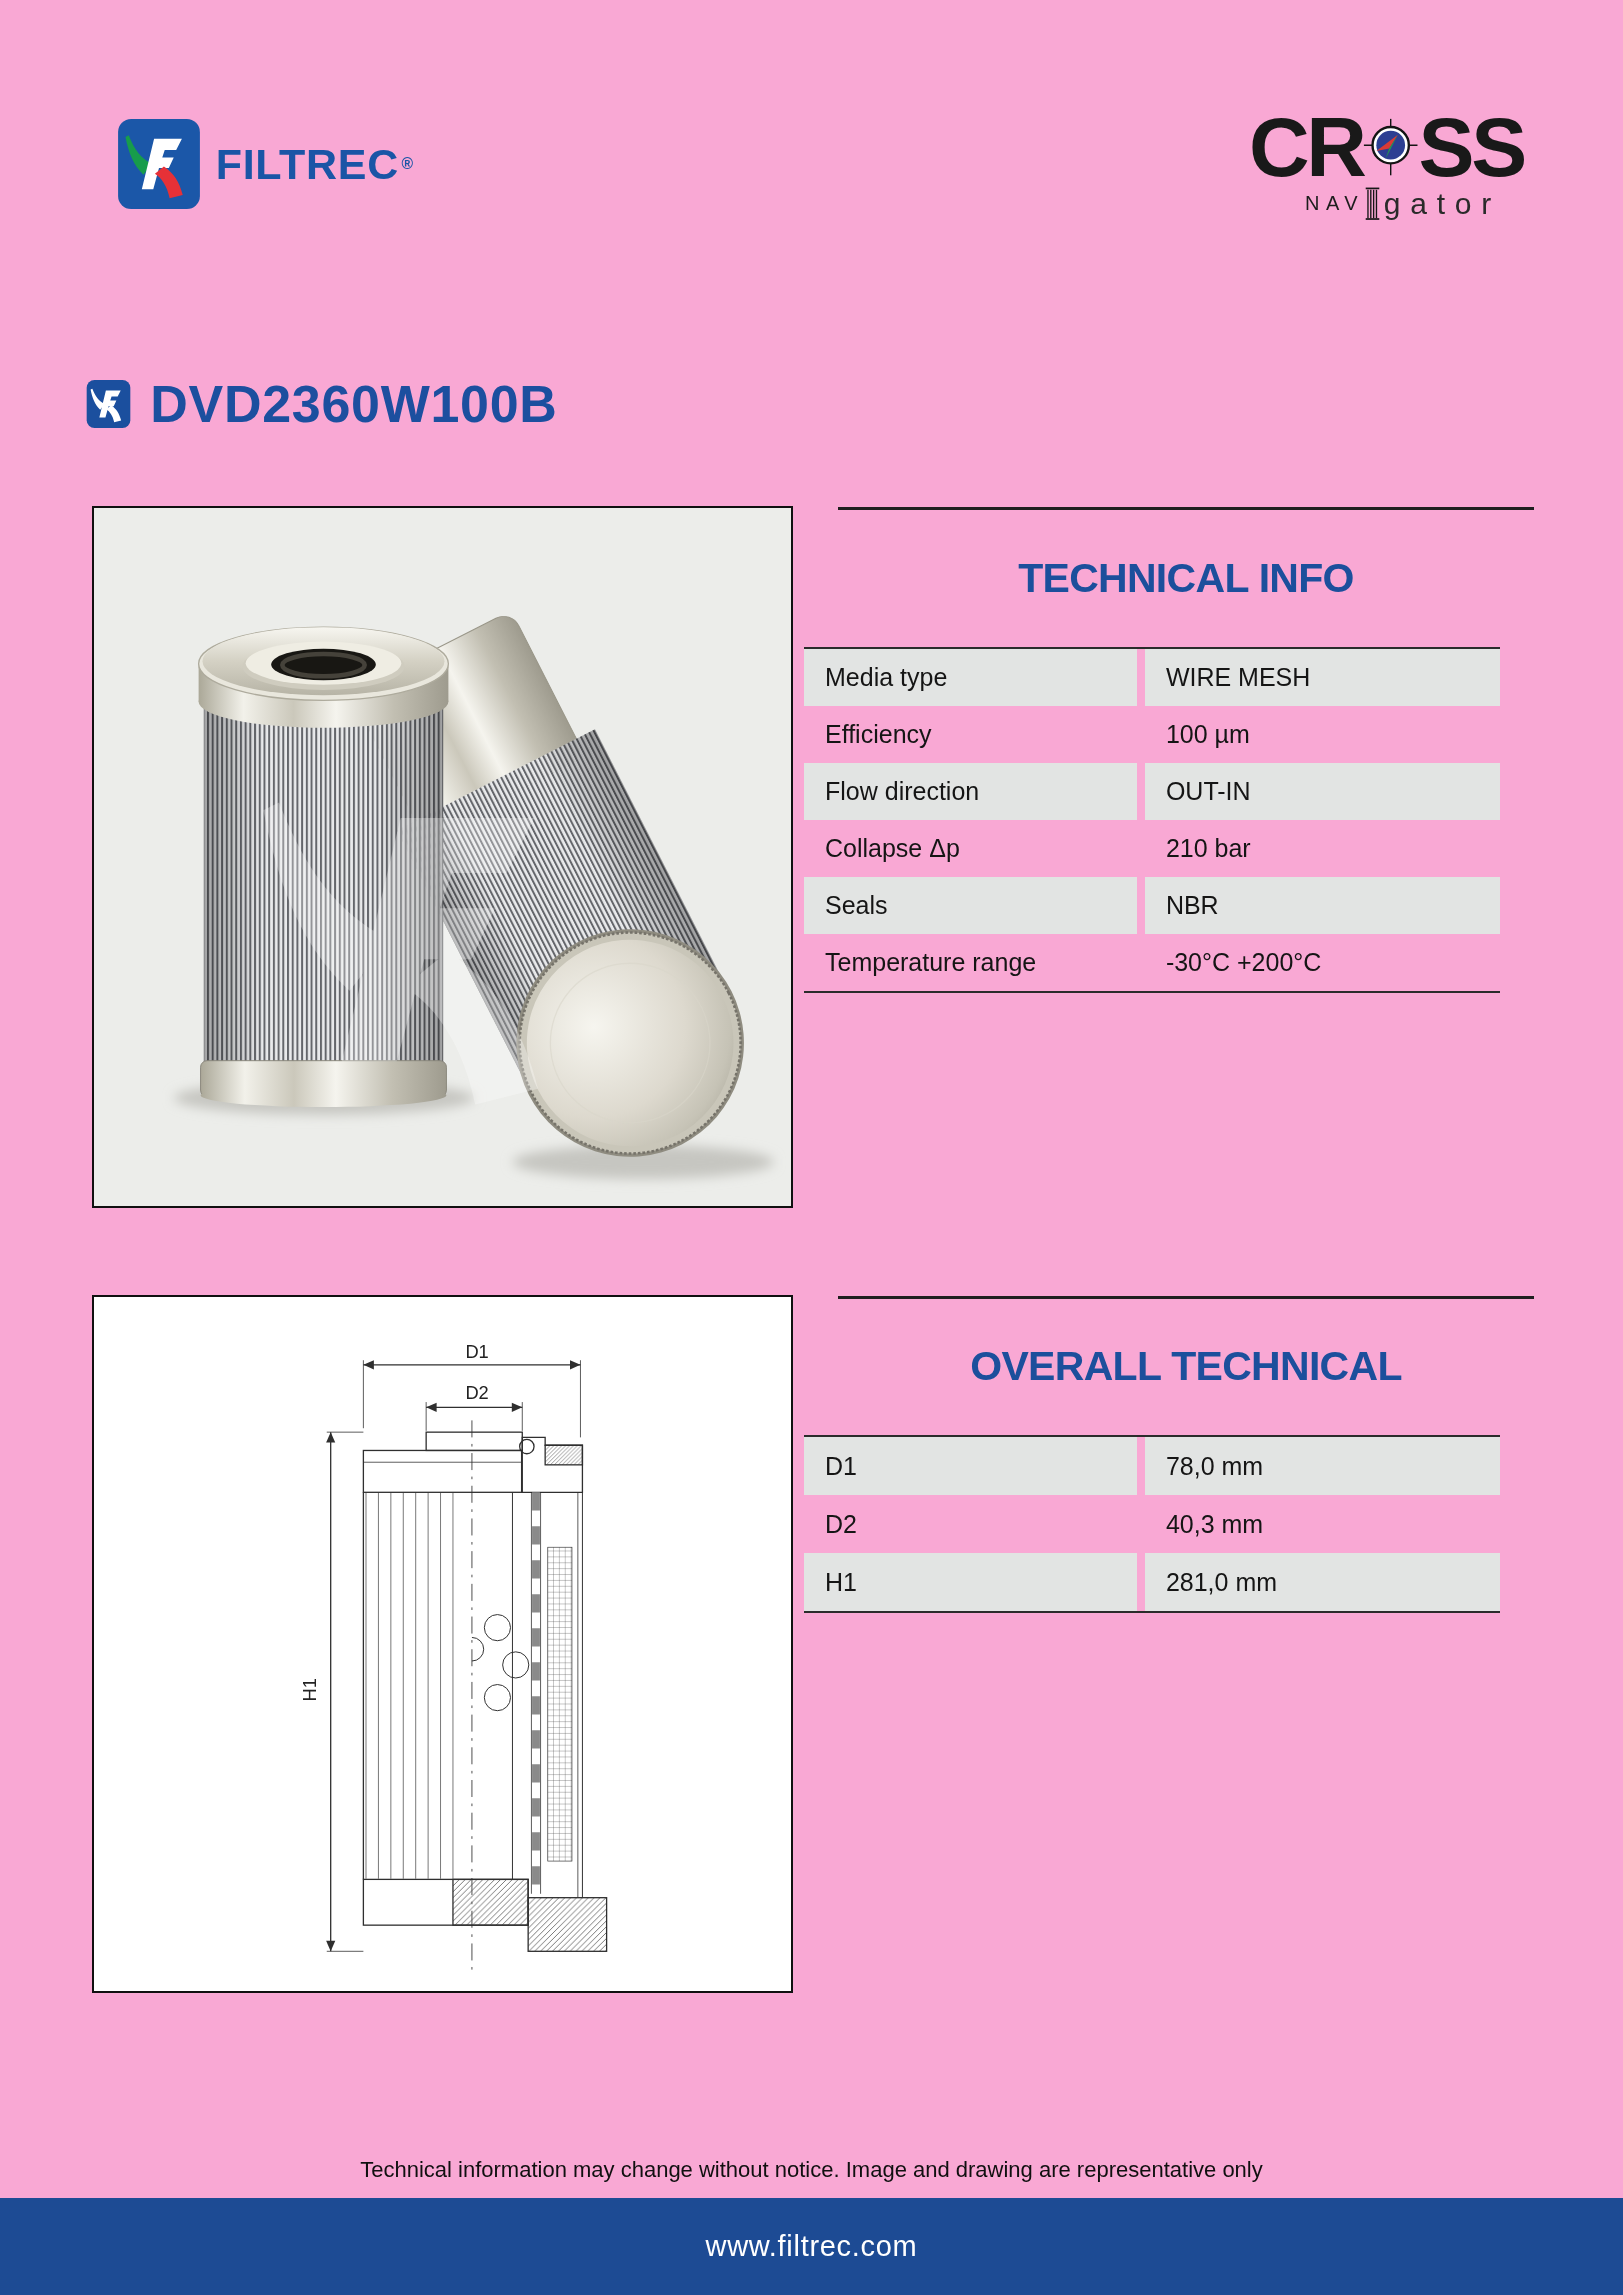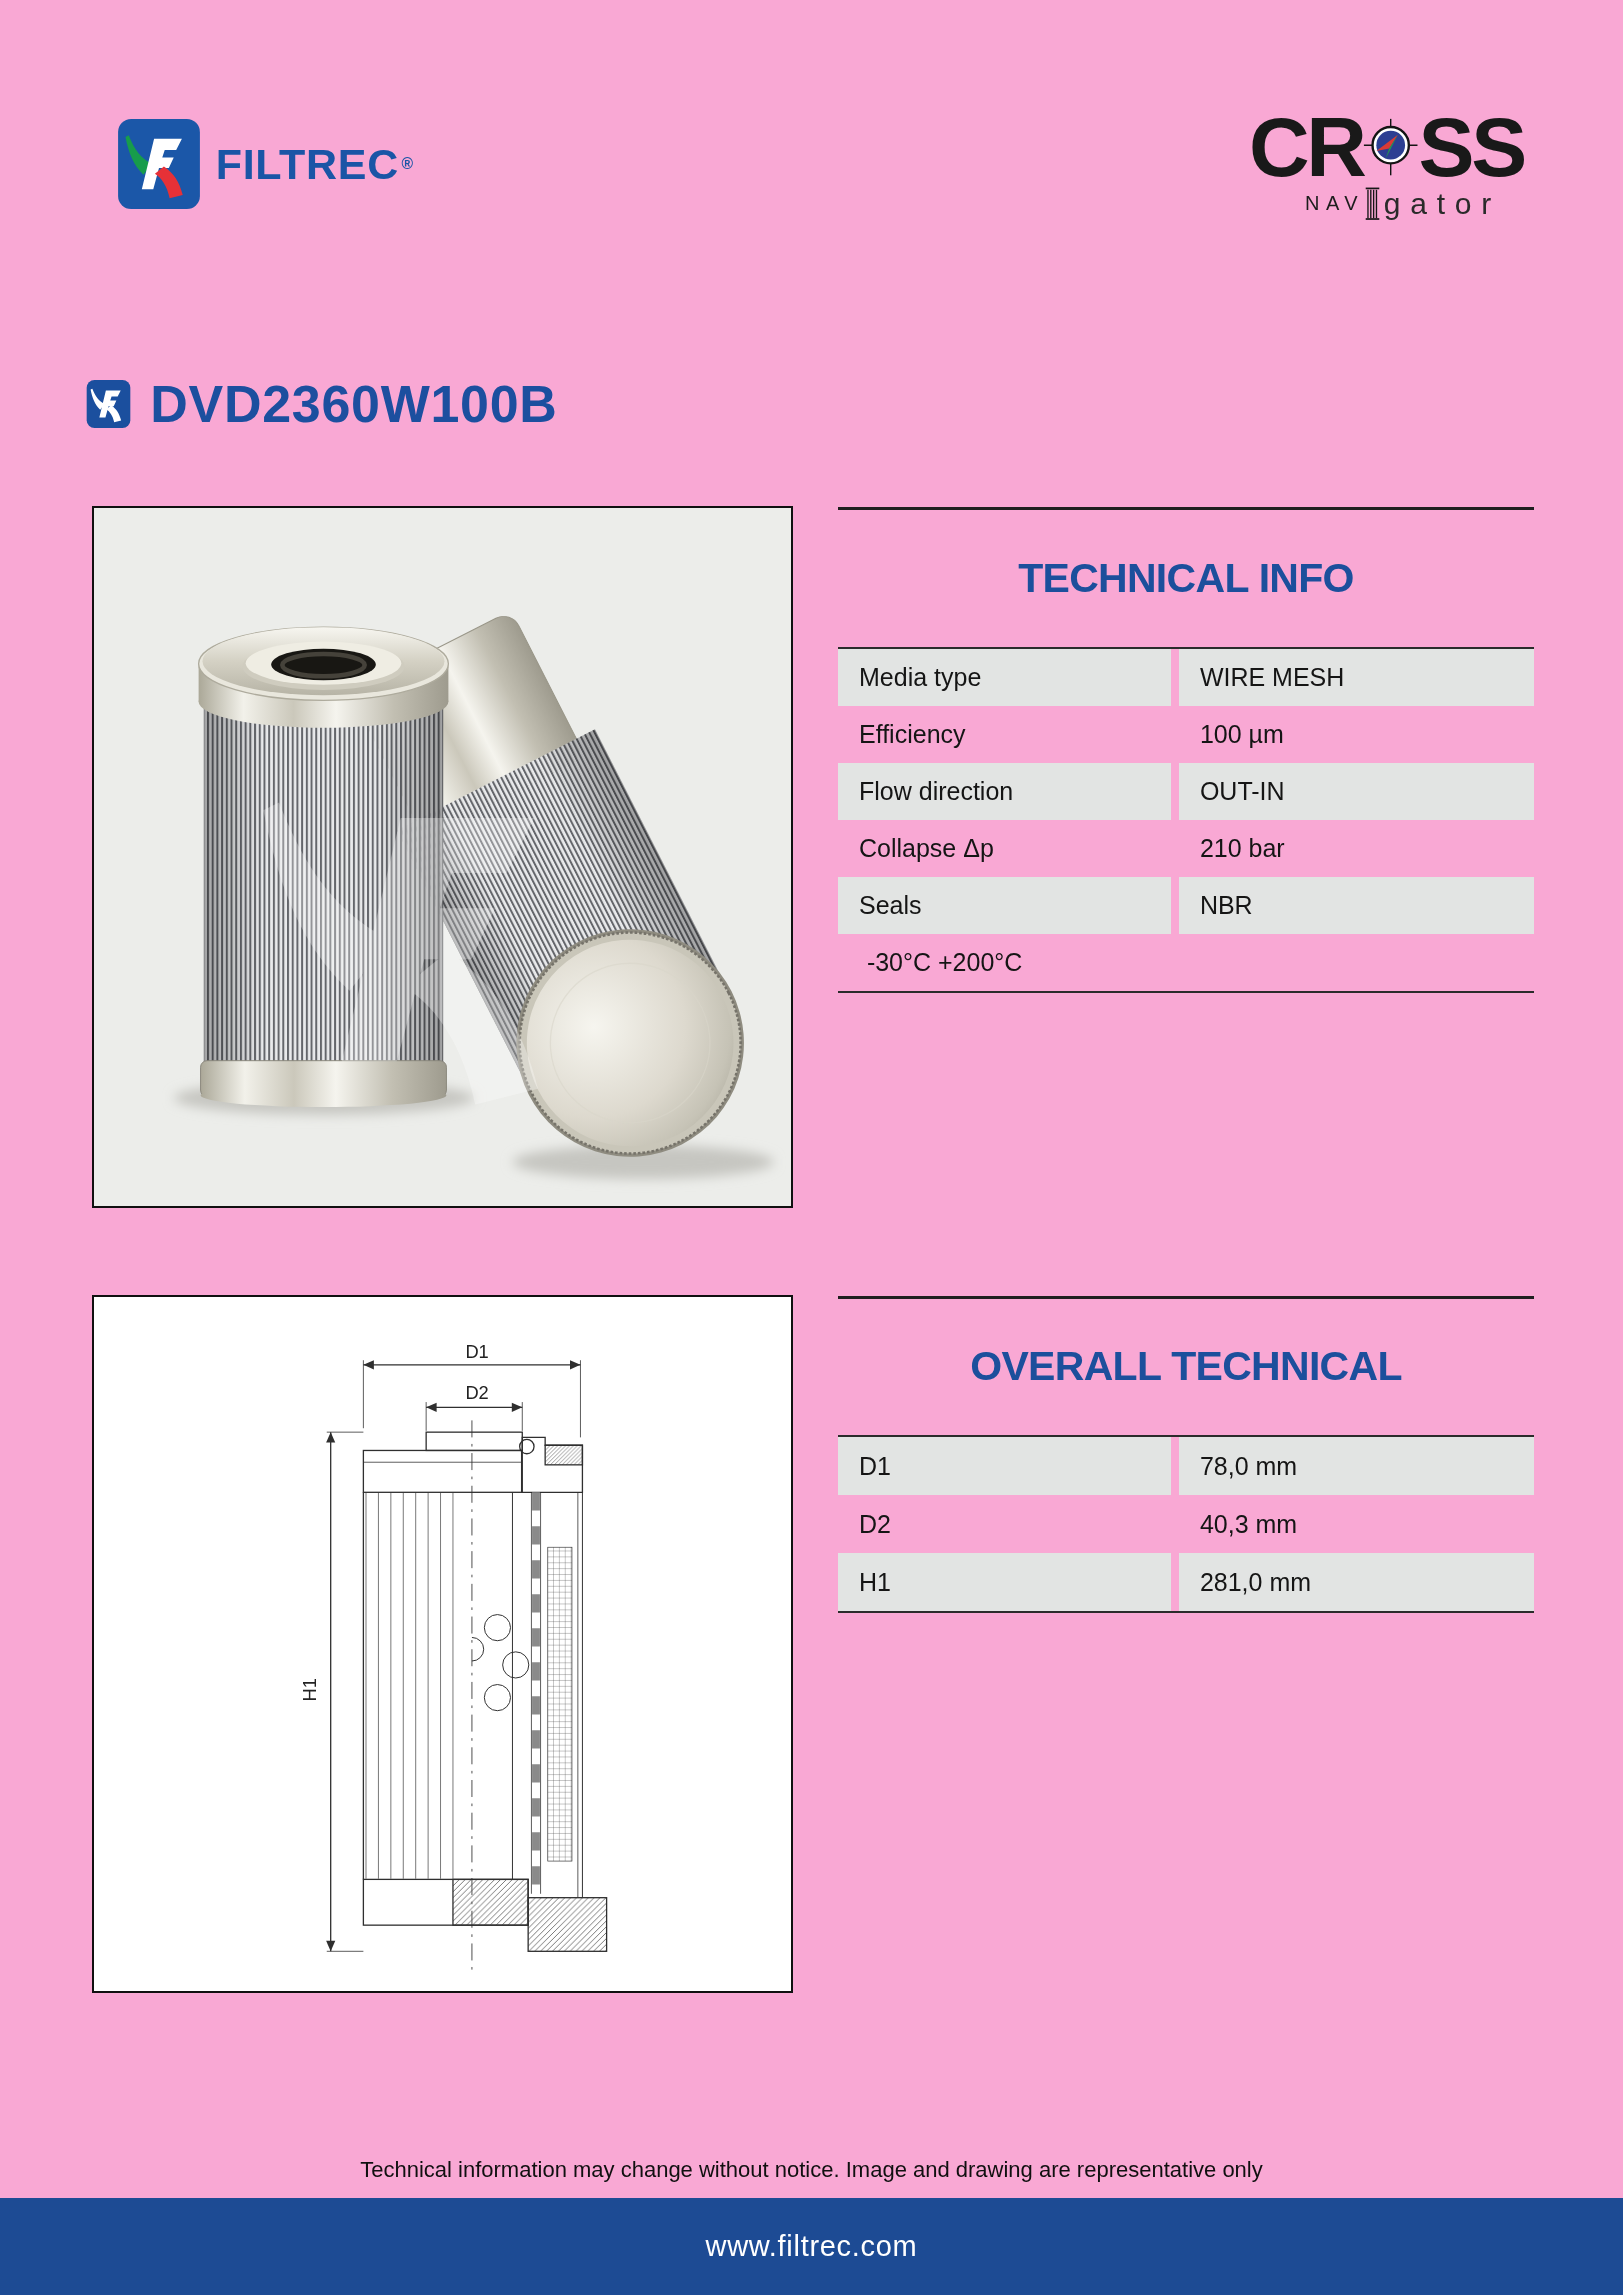--- a/index.html
+++ b/index.html
@@ -29,21 +29,21 @@
                border:2px solid #101010; background:#ecedea; }
   .drawing-box { position:absolute; left:92px; top:1295px; width:701px; height:698px;
                border:2px solid #101010; background:#ffffff; }
   .photo-box svg, .drawing-box svg { display:block; width:100%; height:100%; }
 
   
   .rule { position:absolute; left:838px; width:696px; height:2.6px; background:#1f1f1f; }
   .panel-title { position:absolute; left:838px; width:696px; text-align:center;
                  font-size:41px; font-weight:bold; color:#1c4f9c; letter-spacing:-0.7px; }
 
-  .spec-table { position:absolute; left:838px; width:696px;
+  .spec-table { position:absolute; left:804px; width:696px;
                 border-top:2.6px solid #2b2b2b; border-bottom:2.6px solid #2b2b2b; }
   .trow { display:flex; }
   .spec-table.tech .trow { height:57px; }
   .spec-table.dims .trow { height:58px; }
   .tcell { display:flex; align-items:center; font-size:25px; color:#151515; padding-left:21px; }
   .tlabel { width:333px; }
   .tgap { width:7.9px; }
   .tvalue { flex:1; }
   .trow:nth-child(odd) .tlabel, .trow:nth-child(odd) .tvalue { background:#e2e4e3; }
 
@@ -205,20 +205,21 @@
       <div class="tcell tlabel">Collapse Δp</div>
       <div class="tgap"></div>
       <div class="tcell tvalue">210 bar</div>
     </div>
     <div class="trow">
       <div class="tcell tlabel">Seals</div>
       <div class="tgap"></div>
       <div class="tcell tvalue">NBR</div>
     </div>
     <div class="trow">
+      <div class="tcell tlabel">Temperature range</div>
       <div class="tgap"></div>
       <div class="tcell tvalue">-30°C +200°C</div>
     </div>
   </div>
 
   <div class="drawing-box">
     <svg viewBox="0 0 1066 1060">
       <defs>
         <pattern id="hatch" width="9" height="9" patternUnits="userSpaceOnUse">
           <path d="M0,9 L9,0" stroke="#555" stroke-width="1.2" fill="none"></path>

